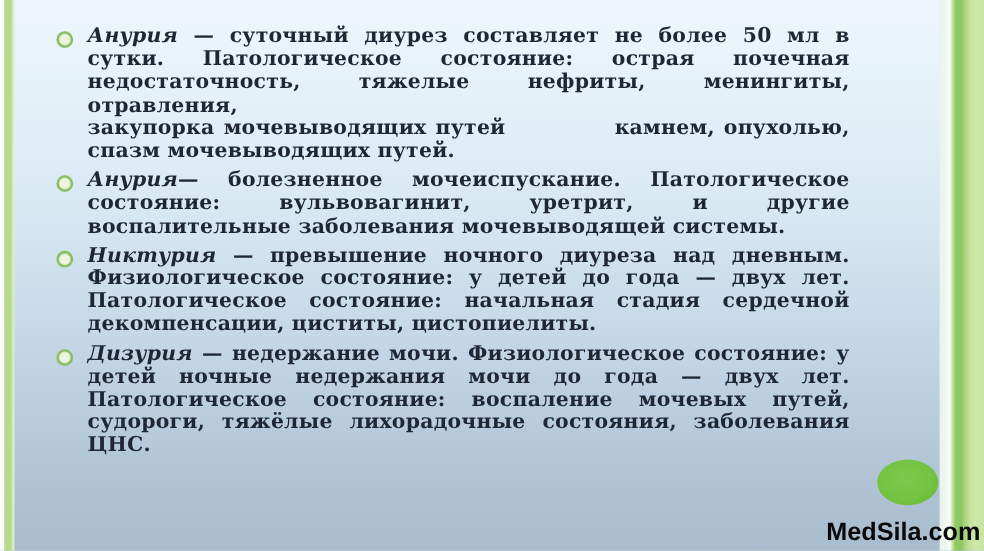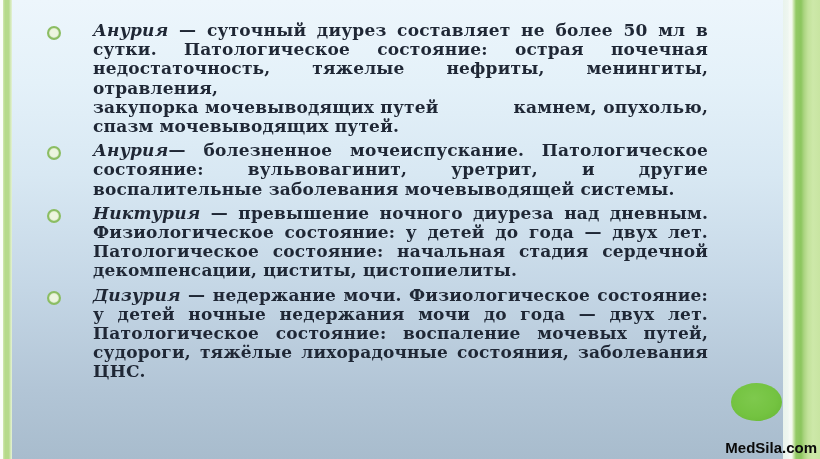--- a/index.html
+++ b/index.html
@@ -37,21 +37,20 @@
     z-index: 2;
   }
   .content {
     position: absolute; left: 47px; top: 21px; width: 661px;
     z-index: 3;
   }
   .bullet-item {
     display: flex;
     align-items: flex-start;
     margin-bottom: 5px;
-    gap: 20px;
   }
   .ring {
     flex: none;
     width: 10px; height: 10px;
     margin: 5px 12px 0 0;
     border: 2px solid #8bbd62;
     background: #edf5df;
     border-radius: 50%;
     box-shadow: inset 0 0 1px #6fa848;
   }
@@ -72,21 +71,21 @@
     width: 51px; height: 38px;
     border-radius: 50%;
     background: radial-gradient(ellipse at 45% 40%, #7ec94d 0%, #74c341 55%, #65b534 100%);
     z-index: 3;
   }
   .watermark {
     position: absolute;
     right: 3px; bottom: 3px;
     font-family: "Liberation Sans", sans-serif;
     font-weight: bold;
-    font-size: 15px;
+    font-size: 21px;
     color: #0a0a0a;
     z-index: 5;
   }
 </style>
 </head>
 <body>
 
 <div class="slide">
   <div class="border-left"></div>
   <div class="border-right"></div>

